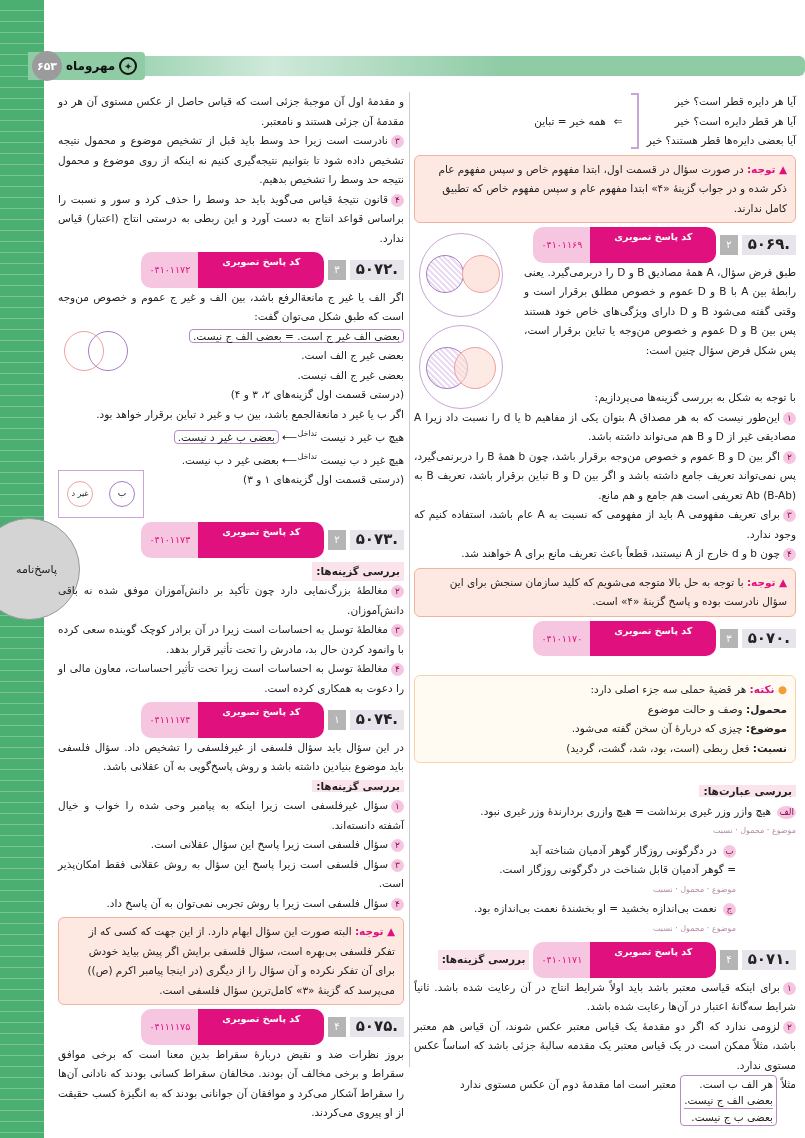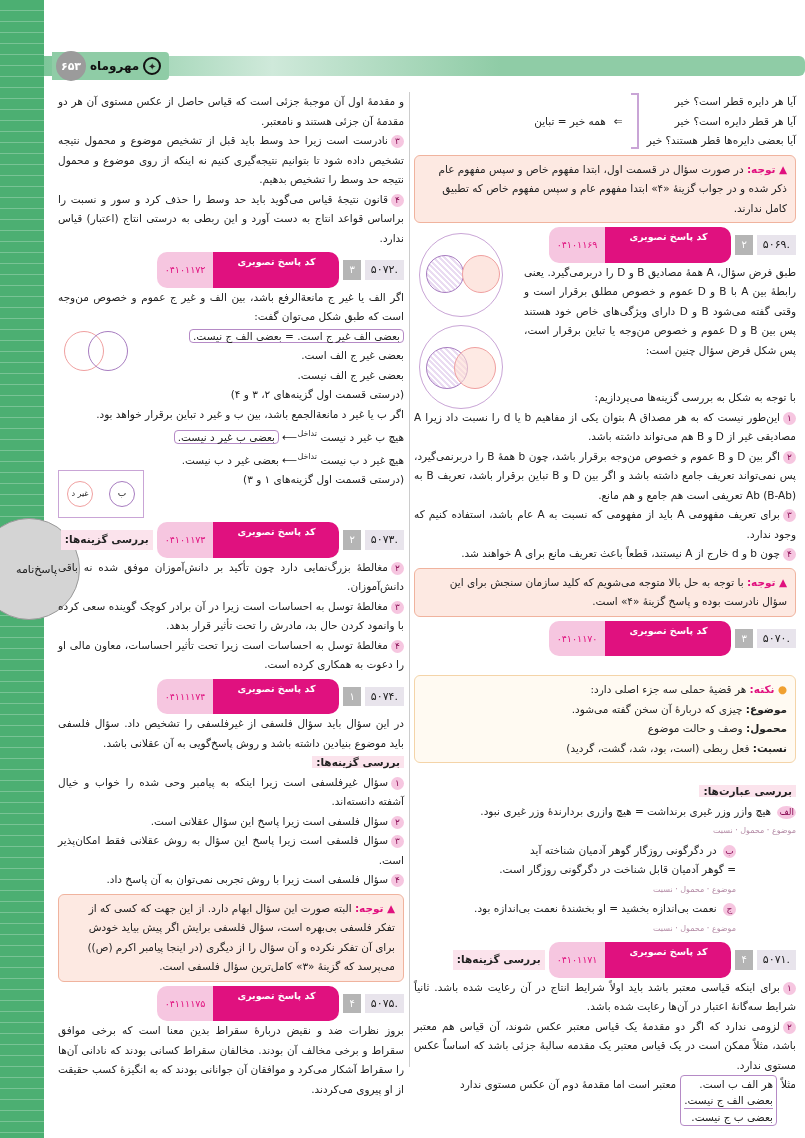--- a/index.html
+++ b/index.html
@@ -1,32 +1,32 @@
 <!DOCTYPE html>
 <html><head>
 <meta charset="utf-8">
 <style>
   * { box-sizing: border-box; margin: 0; padding: 0; }
   body { width: 805px; height: 1138px; background: #fff; font-family: "DejaVu Sans", sans-serif; position: relative; overflow: hidden; color: #222; }
   .left-strip { position: absolute; left: 0; top: 0; width: 44px; height: 1138px; background: #4caf72; }
   .left-strip .lines { position: absolute; inset: 0; background: repeating-linear-gradient(180deg, transparent 0 10px, rgba(255,255,255,0.25) 10px 11px); }
   .header-band { position: absolute; left: 44px; top: 56px; width: 761px; height: 20px; background: linear-gradient(90deg, #7ec69a, #cfe9da 30%, #8fcca6 60%, #8fcca6); border-radius: 0 6px 6px 0; }
-  .page-tab { position: absolute; left: 52px; top: 52px; height: 28px; display: flex; align-items: center; gap: 4px; background: #8fcca6; padding: 0 8px 0 4px; border-radius: 0 4px 4px 0; }
+  .page-tab { position: absolute; left: 28px; top: 52px; height: 28px; display: flex; align-items: center; gap: 4px; background: #8fcca6; padding: 0 8px 0 4px; border-radius: 0 4px 4px 0; }
   .page-num { width: 30px; height: 30px; border-radius: 50%; background: #9b9b9b; color: #fff; font-size: 11px; display: flex; align-items: center; justify-content: center; font-weight: bold; }
   .brand { font-size: 12px; font-weight: bold; color: #111; direction: rtl; }
   .brand-icon { width: 18px; height: 18px; border-radius: 50%; border: 2px solid #111; display: flex; align-items: center; justify-content: center; font-size: 10px; }
   .side-tab { position: absolute; left: -22px; top: 518px; width: 102px; height: 102px; border-radius: 50%; background: #d4d4d4; border: 1px solid #999; display: flex; align-items: center; justify-content: flex-end; padding-right: 22px; }
   .side-tab span { font-size: 11px; font-weight: normal; direction: rtl; }
   .col { position: absolute; direction: rtl; font-size: 10.5px; line-height: 19.5px; }
   .col.right { left: 414px; top: 92px; width: 382px; }
   .col.left { left: 58px; top: 92px; width: 346px; }
   .divider { position: absolute; left: 409px; top: 92px; width: 1px; height: 975px; background: #ccc; }
   p { text-align: justify; }
   .qhead { display: flex; align-items: center; gap: 4px; margin-top: 4px; flex-wrap: wrap; }
-  .qnum { background: #e8e4ec; padding: 0 6px; font-weight: normal; font-size: 11px; }
+  .qnum { background: #e8e4ec; padding: 0 6px; font-weight: bold; font-size: 15px; }
   .qans { background: #b5b5b5; color: #fff; padding: 0 6px; font-size: 10px; }
   .code-pill { display: inline-flex; border-radius: 10px; overflow: hidden; font-size: 9.5px; }
   .code-pill .lbl { background: #e0117f; color: #fff; padding: 0 24px; font-weight: bold; }
   .code-pill .val { background: #f6c6e0; color: #e0117f; padding: 8px 8px; }
   .box-note { background: #fde9e2; border: 1px solid #f0b39e; border-radius: 6px; padding: 4px 8px; margin: 4px 0; }
   .box-tip { background: #fffaf2; border: 1px solid #f4d4a8; border-radius: 6px; padding: 4px 8px; margin: 19px 0; }
   .warn-label { color: #e0117f; font-weight: bold; }
   .tip-label { color: #e0117f; font-weight: bold; }
   .opt-num { display: inline-block; width: 13px; height: 13px; line-height: 13px; text-align: center; border-radius: 50%; background: #f6c6e0; color: #8a0f56; font-size: 9px; margin-left: 3px; }
   .review-label { background: #fbe3ec; font-weight: bold; padding: 0 4px; font-size: 10.5px; }
@@ -105,22 +105,22 @@
   <div class="qhead">
     <span class="qnum">.۵۰۷۰</span>
     <span class="qans">۳</span>
     <span class="code-pill">
         <span class="lbl">کد پاسخ تصویری</span>
         <span class="val">۰۴۱۰۱۱۷۰</span>
       </span>
   </div>
   <div class="box-tip">
     <div><span style="color:#f0a030">●</span> <span class="tip-label">نکته:</span> <span>هر قضیهٔ حملی سه جزء اصلی دارد:</span></div>
+    <div><b>محمول:</b><span> وصف و حالت موضوع</span></div>
     <div><b>موضوع:</b><span> چیزی که دربارهٔ آن سخن گفته می‌شود.</span></div>
-    <div><b>محمول:</b><span> وصف و حالت موضوع</span></div>
     <div><b>نسبت:</b><span> فعل ربطی (است، بود، شد، گشت، گردید)</span></div>
   </div>
 
   <div style="margin-top:6px"><span class="review-label">بررسی عبارت‌ها:</span></div>
   <div><span class="opt-num" style="width:auto;padding:0 2px">الف</span> <span>هیچ وازر وزر غیری برنداشت = هیچ وازری بردارندهٔ وزر غیری نبود.</span></div>
   <div class="sub-label">موضوع · محمول · نسبت</div>
   <div style="padding-right:60px"><span class="opt-num">ب</span> <span>در دگرگونی روزگار گوهر آدمیان شناخته آید</span><br><span>= گوهر آدمیان قابل شناخت در دگرگونی روزگار است.</span></div>
   <div class="sub-label" style="padding-right:60px">موضوع · محمول · نسبت</div>
   <div style="padding-right:60px"><span class="opt-num">ج</span> <span>نعمت بی‌اندازه بخشید = او بخشندهٔ نعمت بی‌اندازه بود.</span></div>
   <div class="sub-label" style="padding-right:60px">موضوع · محمول · نسبت</div>

